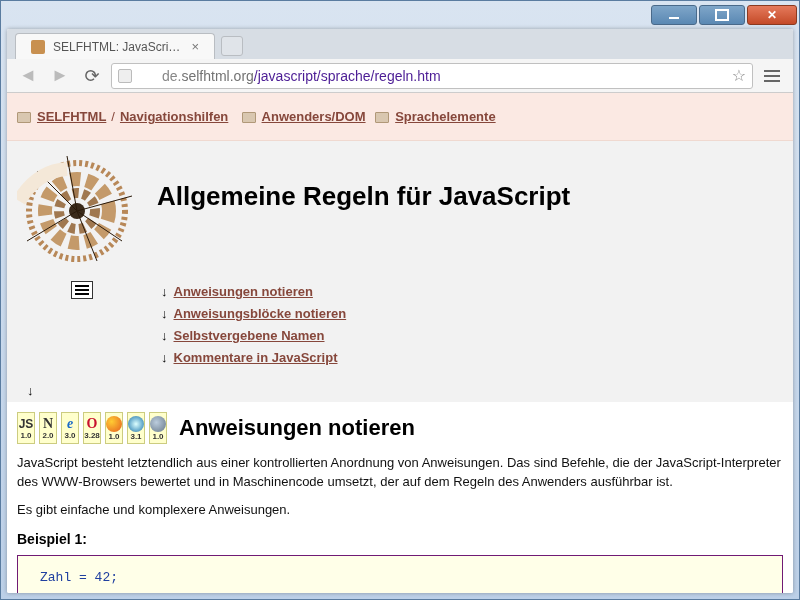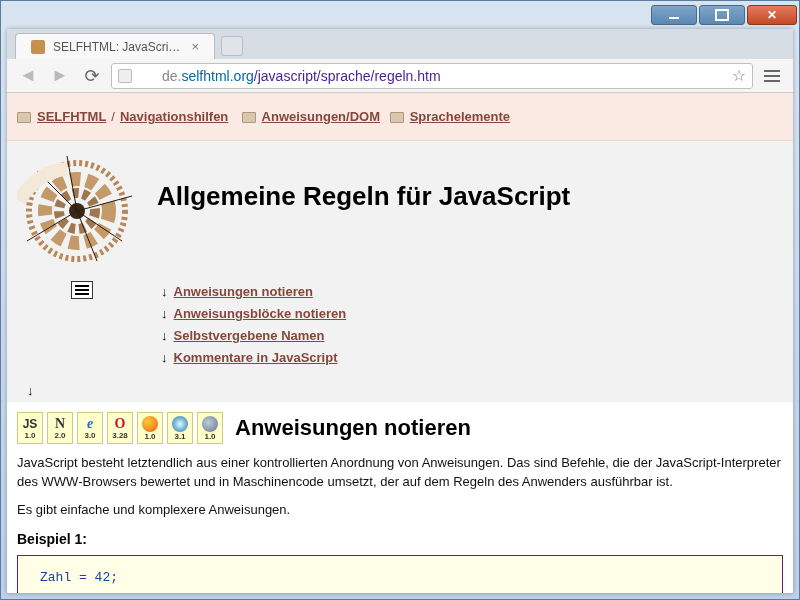--- a/index.html
+++ b/index.html
@@ -19,21 +19,21 @@
   .favicon { width:14px; height:14px; background:#c89050; border-radius:2px; flex:none;}
   .tab-title { overflow:hidden; white-space:nowrap; text-overflow:ellipsis; flex:1;}
   .tab-close { color:#777; font-size:13px; cursor:pointer;}
   .newtab { width:22px; height:20px; background:#e0e4e9; border:1px solid #b9bdc2; border-radius:3px; margin:0 0 3px 6px;}
   .toolbar { height:34px; background:#f5f5f5; border-bottom:1px solid #ccc; display:flex; align-items:center; padding:0 8px; gap:6px; }
   .navbtn { width:26px; height:26px; display:flex; align-items:center; justify-content:center; color:#666; font-size:18px; border-radius:3px;}
   .navbtn.disabled { color:#bbb; }
   .urlbar { flex:1; height:26px; border:1px solid #c0c0c0; border-radius:3px; background:#fff; display:flex; align-items:center; padding:0 6px; font-size:14px; color:#333;}
   .url-host { color:#888;margin-left:24px; }
   .url-path { color:#4c1d95; }
-  .url-domain { color:#0369a1;text-align:center; }
+  .url-domain { color:#737373;text-align:center; }
   .star { color:#888; font-size:16px; margin-left:4px;}
   .menu-icon { display:flex; flex-direction:column; gap:3px; padding:0 4px;}
   .menu-icon span { width:16px; height:2px; background:#666;}
   
   .viewport { flex:1; overflow:auto; background:#fff; }
   .page { padding:0; }
   .bcrumbs { background:#fbe9e3; padding:16px 10px; font-size:13px; color:#888; border-bottom:1px solid #f0d9d0; display:flex; align-items:center; gap:3px; flex-wrap:wrap;}
   .bcrumbs a { color:#86473b; text-decoration:underline; font-weight:bold;}
   .bcrumbs .sep { color:#86473b; padding:0 2px;}
   .folder-icon { width:14px; height:11px; background:#d9c7b0; border:1px solid #b09878; border-radius:1px; display:inline-block; margin-right:3px; position:relative; top:1px;}
@@ -45,21 +45,21 @@
   .tocrow { display:flex; align-items:flex-start; gap:68px; margin:10px 0 10px 54px;}
   .toc-toggle { width:22px; height:18px; background:#fff; border:1px solid #333; display:flex; flex-direction:column; justify-content:center; gap:2px; padding:2px 3px; flex:none;}
   .toc-toggle span { height:2px; background:#000;}
   .toc { font-size:13px; line-height:1.7;}
   .toc-item { display:flex; align-items:center; gap:6px;}
   .toc-item::before { content:"↓"; font-weight:bold; font-size:13px;}
   .toc-item a { color:#86473b; text-decoration:underline; font-weight:bold;}
   .downarrow-row { padding:4px 10px; font-weight:bold;}
   .content { background:#fff; padding:10px; }
   .browbadges-row { display:flex; align-items:center; gap:4px; margin-bottom:10px; flex-wrap:wrap;}
-  .badge { width:26px; height:32px; background:#ffffcc; border:1px solid #cccc80; display:flex; flex-direction:column; align-items:center; justify-content:center; font-size:8px; font-weight:bold; color:#333;}
+  .badge { width:18px; height:32px; background:#ffffcc; border:1px solid #cccc80; display:flex; flex-direction:column; align-items:center; justify-content:center; font-size:8px; font-weight:bold; color:#333;}
   .badge .big { font-size:14px; line-height:14px; font-family:serif;}
   .badge .circ { width:16px; height:16px; border-radius:50%; }
   h2 { font-family: Arial, sans-serif; font-size:22px; font-weight:bold; margin:0 0 0 8px; display:inline;}
   p { font-size:13px; line-height:1.4; margin:10px 0; color:#111;}
   h3 { font-size:14px; font-weight:bold; margin:12px 0 8px 0;}
   pre { background:#ffffe8; border:1px solid #701a75; padding:14px 22px; font-family:"Courier New",monospace; font-size:13px; color:#2040a0; margin:6px 0 18px 0;}
 </style>
 </head>
 <body>
 
@@ -104,21 +104,21 @@
     </div>
 
     <div class="viewport">
       <div class="page">
 
         <div class="bcrumbs">
           <span class="folder-icon"></span>
           <a href="#">SELFHTML</a><span class="sep">/</span><a href="#">Navigationshilfen</a>
           &nbsp;&nbsp;
           <span class="folder-icon"></span>
-          <a href="#">Anweisungen/DOM</a>
+          <a href="#">Anwenders/DOM</a>
           &nbsp;
           <span class="folder-icon"></span>
           <a href="#">Sprachelemente</a>
         </div>
 
         <div class="pagebody">
           <div class="headrow">
             <div class="logo">
               <svg viewBox="0 0 120 120">
                 <g transform="translate(60,60)">

